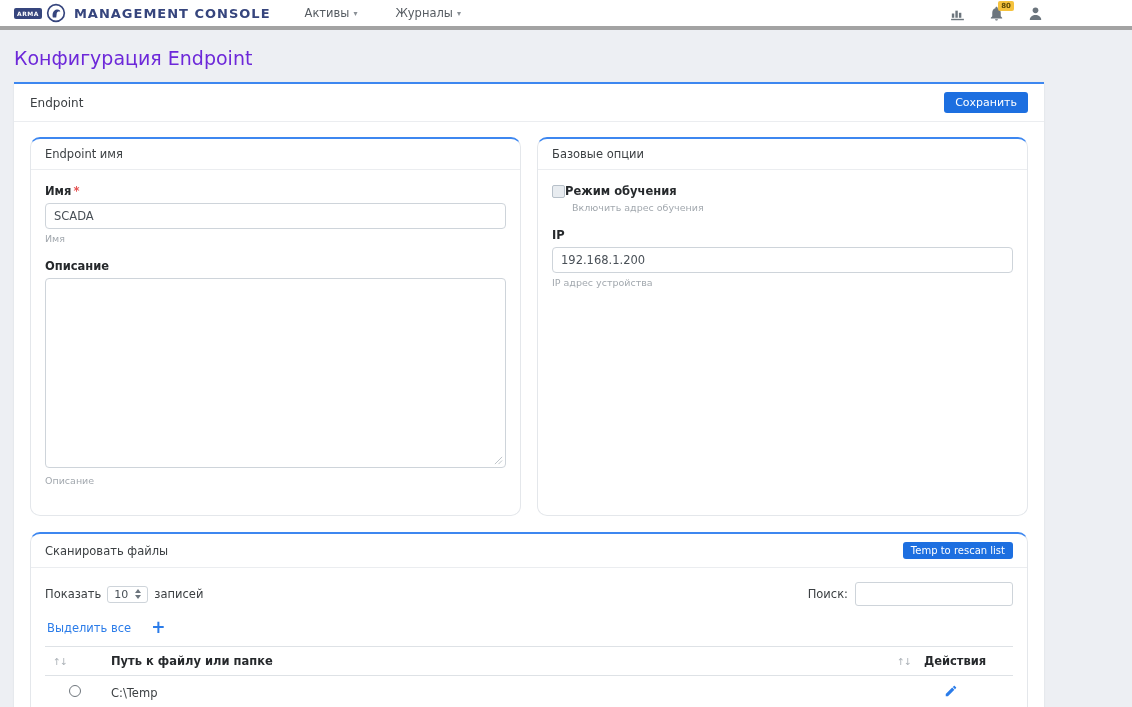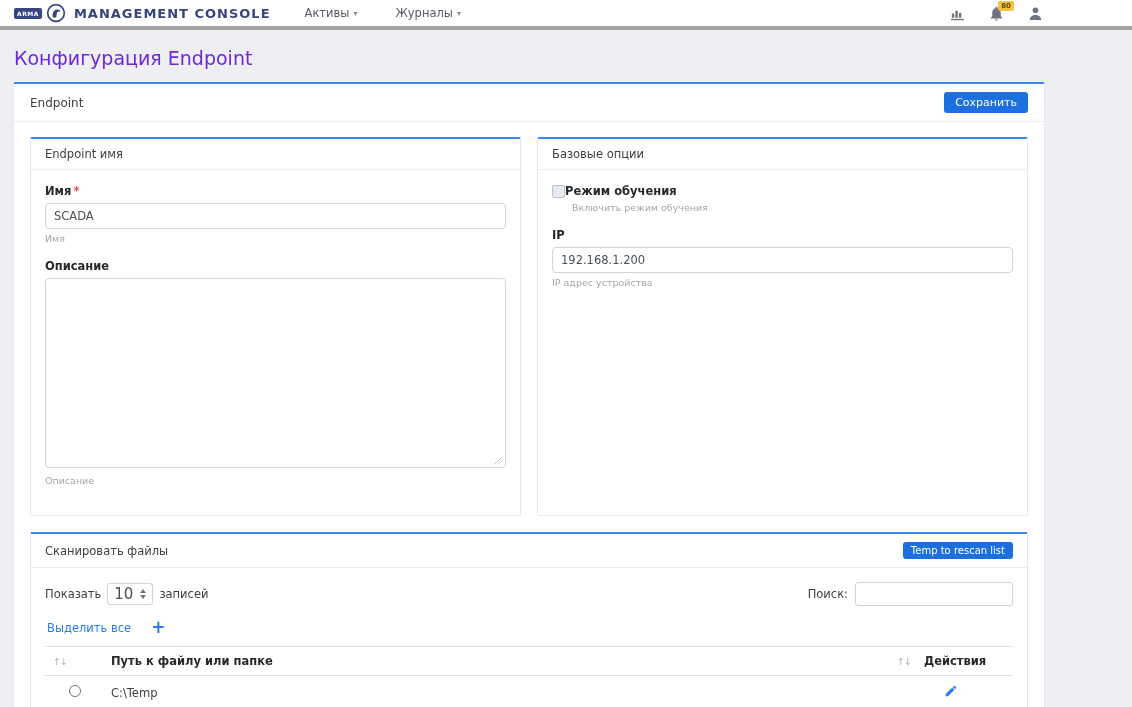--- a/index.html
+++ b/index.html
@@ -48,21 +48,21 @@
   }
   .btn-primary {
     background:var(--accent_blue,#1d6fe0); color:#fff; border:none; border-radius:3px;
     font-size:11px; padding:4px 11px; cursor:pointer; font-family:inherit;text-align:center;
   }
   .btn-primary.small { font-size:10px; padding:3px 8px; }
   .outer-body { padding:15px 16px 16px; }
   .two-col { display:grid; grid-template-columns:1fr 1fr; gap:16px; }
   .card {
     background:#fff; border:1px solid #e4e7eb; border-top:2px solid var(--card_border_blue,#3d87f0);
-    border-radius:2px;
+    border-radius:10px;
   }
   .card-header { padding:8px 14px; border-bottom:1px solid #ebedf0; font-size:11.5px; color:#3c4043; }
   .card-header.flex { display:flex; justify-content:space-between; align-items:center; }
   .card-body { padding:14px; }
   .field-label { display:block; font-size:11.5px; font-weight:bold; color:#26292c; margin-bottom:5px; }
   .req { color:var(--required_red,#e55353); margin-left:2px; }
   .text-input {
     width:100%; height:26px; border:1px solid #ced4da; border-radius:4px;
     padding:4px 8px; font-size:11.5px; color:#495057; font-family:inherit; background:#fff;
   }
@@ -77,21 +77,21 @@
   .checkbox {
     width:13px; height:13px; background:#e8ecf0; border:1px solid #b7c0c9; border-radius:2px; cursor:pointer;
   }
   .check-label { font-size:11.5px; font-weight:bold; color:#26292c; }
   .helper-indent { margin-left:20px; }
   .scan-card { margin-top:16px; }
   .controls-row { display:flex; justify-content:space-between; align-items:center; }
   .show-group { display:flex; align-items:center; gap:6px; font-size:11.5px; color:#3c4043; }
   .page-size {
     display:inline-flex; align-items:center; gap:7px; border:1px solid #ced4da; border-radius:3px;
-    padding:1px 6px; font-size:15px; color:#495057; cursor:pointer;
+    padding:1px 6px; font-size:11px; color:#495057; cursor:pointer;
   }
   .spin { display:flex; flex-direction:column; gap:2px; }
   .spin i { display:block; width:0; height:0; border-left:3px solid transparent; border-right:3px solid transparent; }
   .spin .up { border-bottom:4px solid #6c757d; }
   .spin .dn { border-top:4px solid #6c757d; }
   .search-group { display:flex; align-items:center; gap:7px; font-size:11.5px; color:#3c4043; }
   .search-input { width:158px; height:24px; border:1px solid #ced4da; border-radius:3px; padding:3px 7px; font-family:inherit; font-size:11.5px; }
   .selectall-row { display:flex; align-items:center; gap:20px; margin:13px 0 10px 2px; }
   .link { color:var(--link_blue,#2b7ce9); font-size:11.5px; text-decoration:none; cursor:pointer; }
   .plus-btn { color:var(--link_blue,#2b7ce9); font-size:17px; font-weight:bold; line-height:1; cursor:pointer; }
@@ -186,21 +186,21 @@
           </div>
         </div>
 
         <div class="card">
           <div class="card-header">Базовые опции</div>
           <div class="card-body">
             <div class="check-row">
               <span class="checkbox"></span>
               <span class="check-label">Режим обучения</span>
             </div>
-            <div class="helper helper-indent">Включить режим обучения</div>
+            <div class="helper helper-indent">Включить адрес обучения</div>
 
             <label class="field-label">IP</label>
             <input class="text-input" type="text" value="192.168.1.200" style="">
             <div class="helper">IP адрес устройства</div>
           </div>
         </div>
       </div>
 
       <div class="card scan-card">
         <div class="card-header flex">

